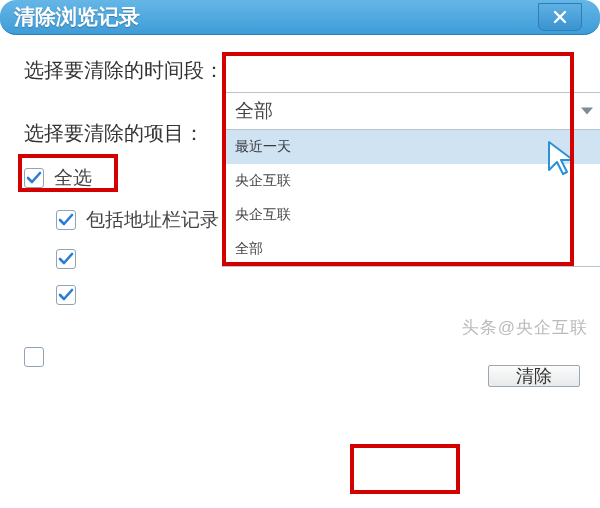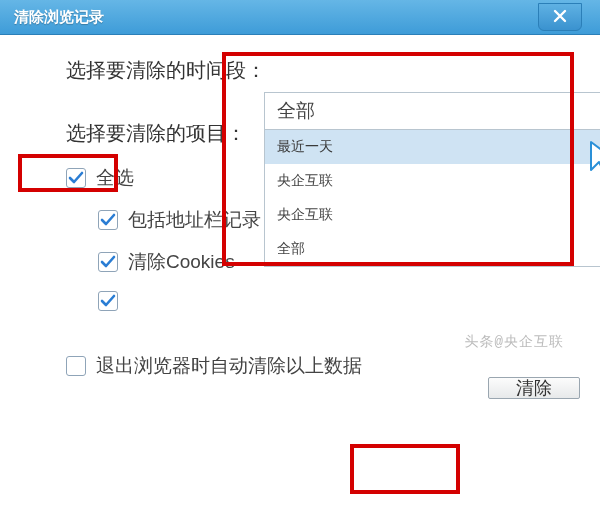--- a/index.html
+++ b/index.html
@@ -18,40 +18,40 @@
   }
   .titlebar {
     position: relative;
     height: 35px;
     background: linear-gradient(#65b6e6, #3e9cd8);
     display: flex;
     align-items: center;
     padding: 0 14px;
     color: #fff;
     font-weight: bold;
-    font-size: 15px;
+    font-size: 21px;
     text-shadow: 0 1px 1px rgba(0,0,0,0.25);
     border-bottom: 1px solid #2b7fb8;
+    border-radius: 16px;
   }
   .close-btn {
     position: absolute;
     right: 18px; top: 3px;
     width: 44px; height: 28px;
     background: linear-gradient(#5fb1e3, #3a92cf);
     border: 1px solid #2b7fb8;
     border-radius: 0 0 6px 6px;
     display: flex; align-items: center; justify-content: center;
     color: #fff;
   }
   .close-btn svg { width: 14px; height: 14px; }
   .body {
     position: relative;
     padding: 18px 24px;
     background: #fff;
-    margin-left: 42px;
   }
   .row-label {
     margin: 4px 0 18px 0;
     font-size: 20px;
     color: #333;
   }
   .indent { margin-left: 12px; }
   .chk {
     display: flex;
     align-items: center;
@@ -154,26 +154,25 @@
     display: flex;
     align-items: center;
     justify-content: center;
     font-size: 18px;
     color: #333;
     border-radius: 2px;
   }
 
   .watermark {
     position: absolute;
-    right: 36px;
+    right: 12px;
     bottom: 62px;
-    font-size: 14px;
+    font-size: 17px;
     color: #bbb;
     letter-spacing: 1px;
-    font-family: Liberation Mono, monospace;
   }
 
   .section-gap { height: 18px; }
 </style>
 </head>
 <body>
 
 <div class="window">
 
   <div class="titlebar">
@@ -210,38 +209,36 @@
             </svg>
         </span>
         <span>包括地址栏记录</span>
       </div>
       <div class="chk">
         <span class="chk-box checked">
           <svg viewBox="0 0 16 16">
               <path d="M2 8 L6 12 L14 3" stroke="#2a7dd4" stroke-width="2.6" fill="none" stroke-linecap="round" stroke-linejoin="round"></path>
             </svg>
         </span>
-        <span>清除Cookies</span>
       </div>
       <div class="chk">
         <span class="chk-box checked">
           <svg viewBox="0 0 16 16">
               <path d="M2 8 L6 12 L14 3" stroke="#2a7dd4" stroke-width="2.6" fill="none" stroke-linecap="round" stroke-linejoin="round"></path>
             </svg>
         </span>
       </div>
     </div>
 
     <div class="section-gap"></div>
 
     <div class="chk indent" style="margin-top:8px">
       <span class="chk-box">
         
       </span>
-      <span>退出浏览器时自动清除以上数据</span>
     </div>
 
     <div class="combo-wrap">
       <div class="combo">
         <span>全部</span>
         <span class="caret"></span>
       </div>
       <div class="combo-list">
         <div class="combo-item highlight">
           <span>最近一天</span>

